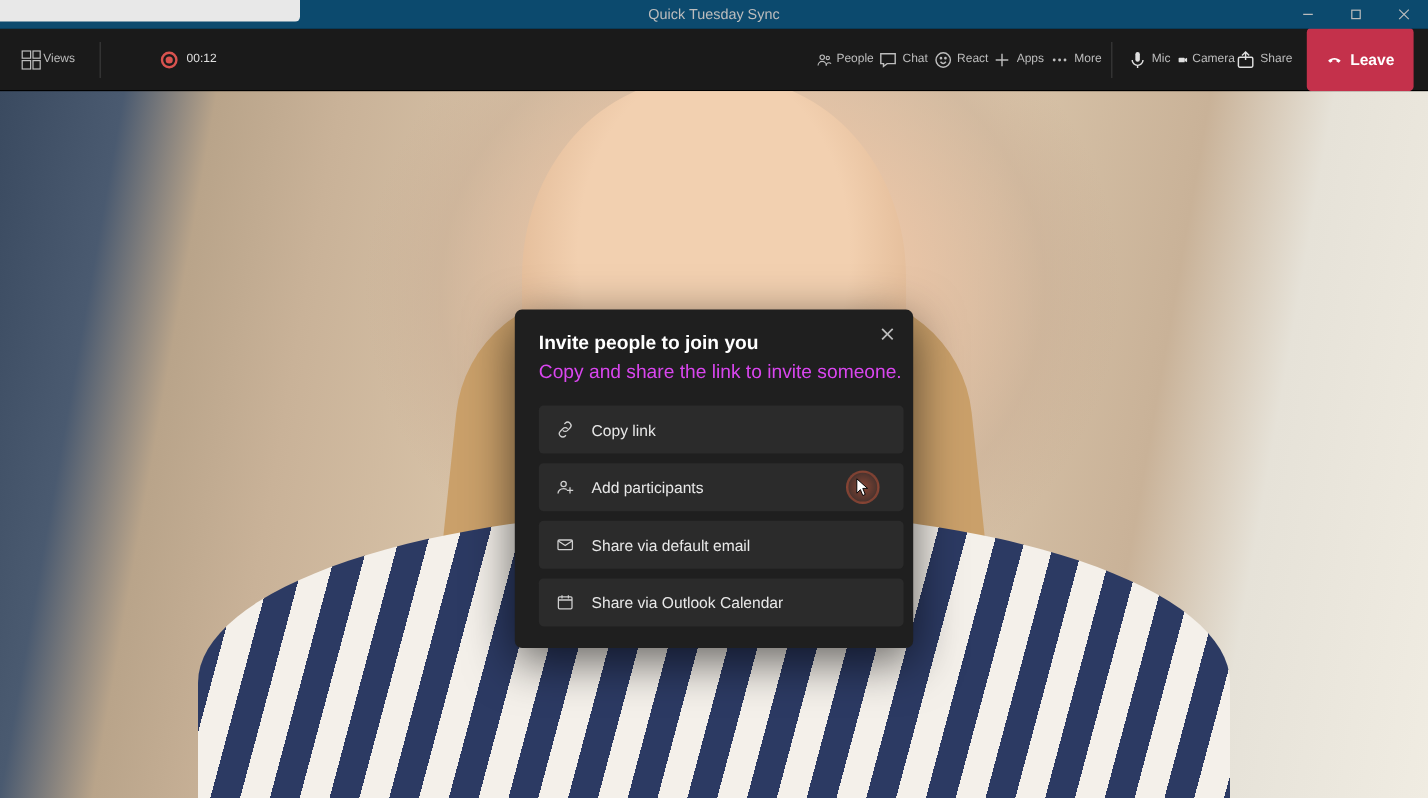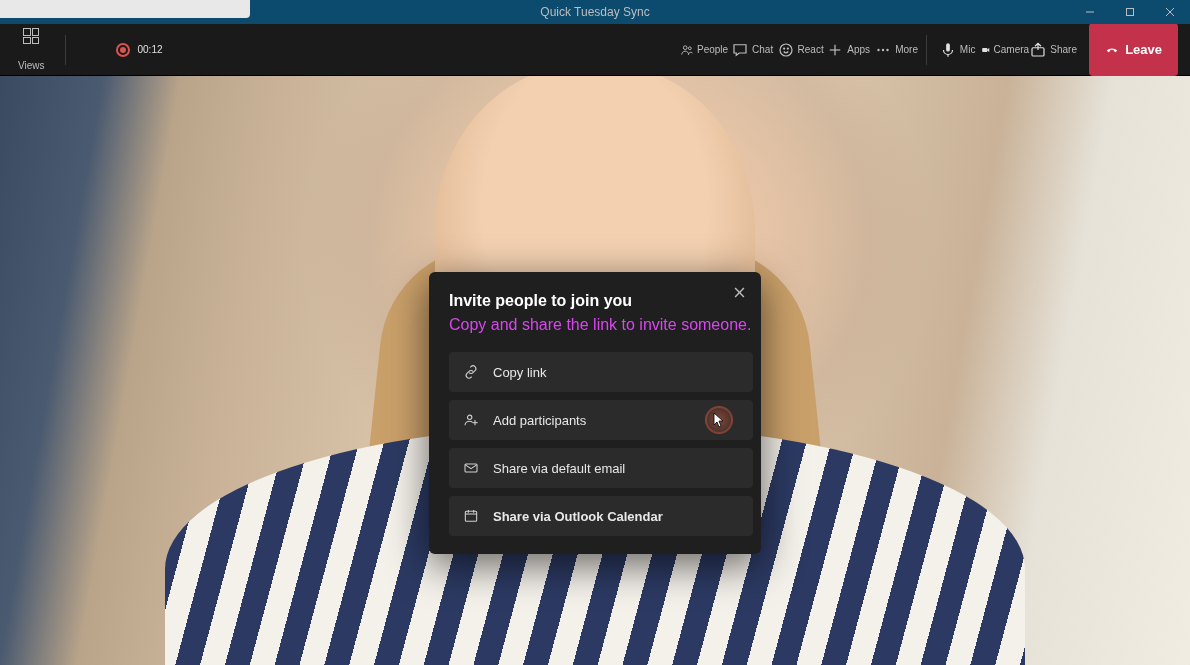--- a/index.html
+++ b/index.html
@@ -46,23 +46,23 @@
     height: 52px;
     background: #1a1a1a;
     display: flex;
     align-items: center;
     padding: 0 12px;
     gap: 8px;
     border-bottom: 1px solid #000;
   }
   .views-btn {
     display: flex;
-    flex-direction: column;
-    align-items: center;
-    gap: 16px;
+    flex-direction: row;
+    align-items: center;
+    gap: 2px;
     color: #bdbdbd;
     font-size: 10px;
     padding: 4px 6px;
     border-radius: 4px;
     cursor: pointer;
   }
   .views-btn .grid-icon {
     width: 16px; height: 16px;
     display: grid;
     grid-template-columns: 1fr 1fr;
@@ -194,21 +194,21 @@
     background: #caa06a;
     border-radius: 120px;
     top: -40px;
   }
   .hair-l { left: 200px; transform: rotate(6deg); }
   .hair-r { right: 200px; transform: rotate(-6deg); }
 
   
   .modal {
     position: absolute;
-    top: 196px;
+    top: 182px;
     left: 50%;
     transform: translateX(-50%);
     width: 332px;
     background: #1f1f1f;
     border-radius: 6px;
     padding: 20px 8px 18px 20px;
     box-shadow: 0 10px 40px rgba(0,0,0,0.6);
     color: #fff;
   }
   .modal-close {
@@ -236,21 +236,21 @@
     gap: 14px;
     background: #2b2b2b;
     border-radius: 4px;
     padding: 12px 14px;
     margin-bottom: 8px;
     font-size: 13px;
     color: #e8e8e8;
     cursor: pointer;
     position: relative;
   }
-  .modal-opt:last-child { margin-bottom: 0; font-weight: bold; }
+  .modal-opt:last-child { margin-bottom: 0; }
   .modal-opt svg { width: 16px; height: 16px; flex-shrink: 0; }
 
   
   .cursor-highlight {
     position: absolute;
     width: 28px; height: 28px;
     border-radius: 50%;
     background: radial-gradient(circle, rgba(214,90,60,0.55) 0%, rgba(214,90,60,0.25) 60%, rgba(214,90,60,0) 100%);
     border: 2px solid rgba(214,90,60,0.4);
     pointer-events: none;

